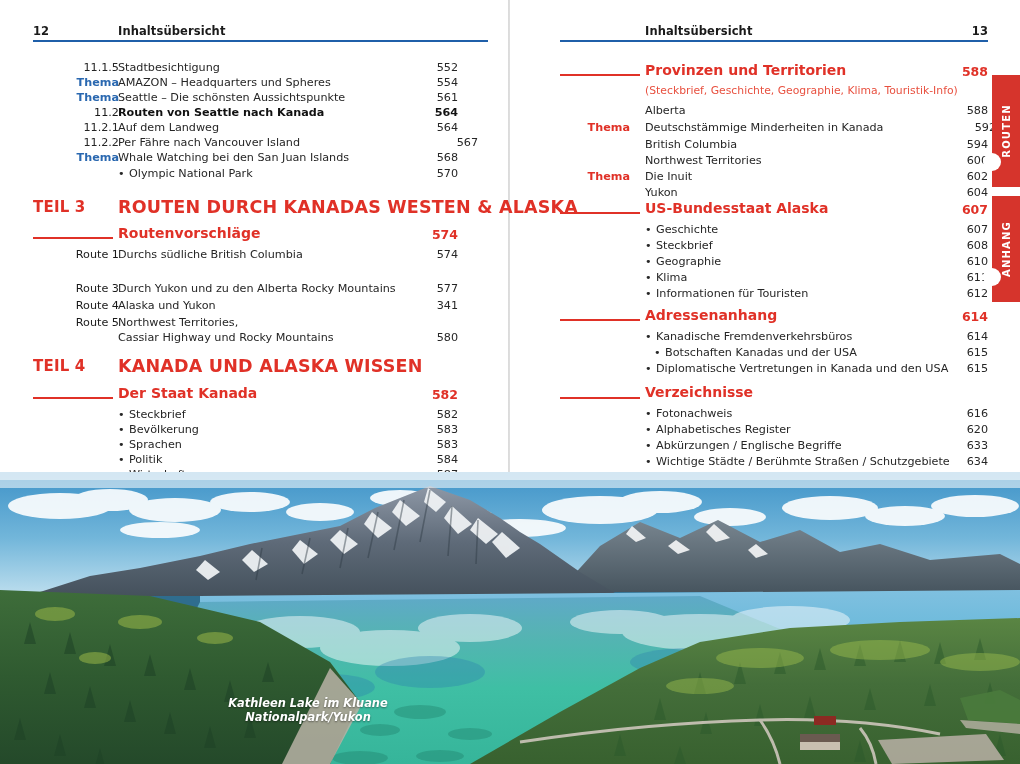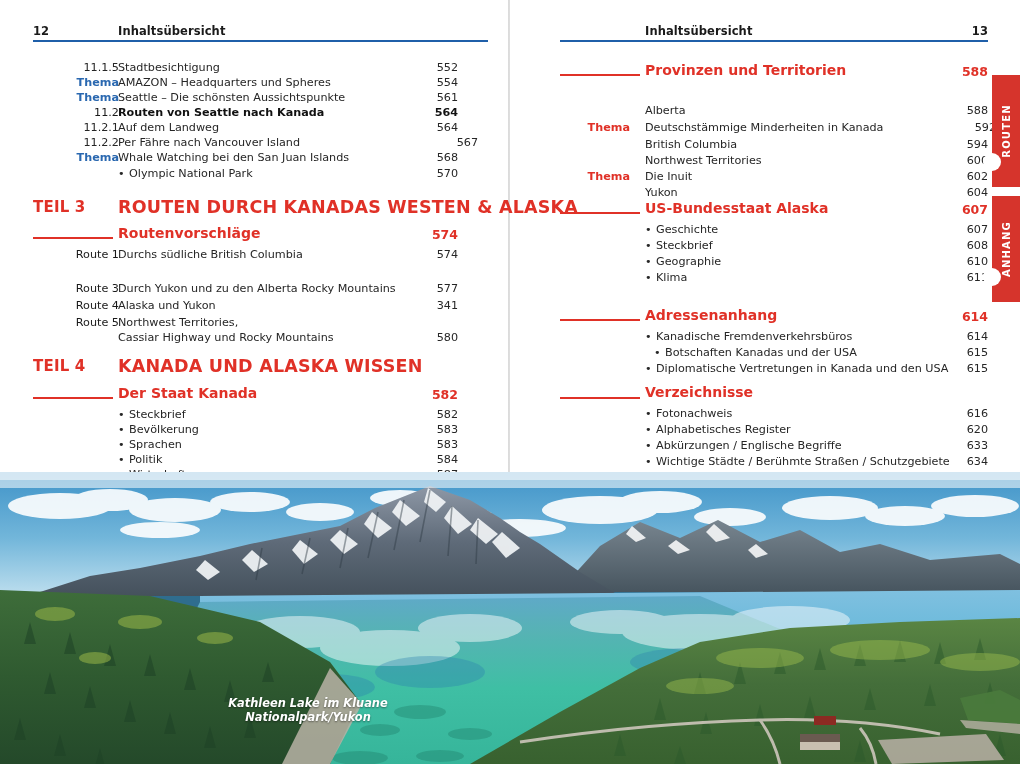--- a/index.html
+++ b/index.html
@@ -288,20 +288,21 @@
     <span class="title" style="left:85px;">Inhaltsübersicht</span>
     <span class="folio" style="left:398px; width:30px; text-align:right;">13</span>
   </div>
   <div class="rule-head" style="left:560px; top:40px; width:428px;"></div>
 
   <div class="rule-sect" style="left:560px; top:74px; width:80px;"></div>
   <div class="sect" style="left:560px; top:62px; width:428px;">
     <span class="stitle" style="left:85px;">Provinzen und Territorien</span>
     <span class="spg" style="left:383px; width:45px;">588</span>
   </div>
+  <div class="subnote" style="left:645px; top:84px;">(Steckbrief, Geschichte, Geographie, Klima, Touristik-Info)</div>
 
   <div class="row" style="left:560px; top:104px; width:428px;">
     <span class="txt" style="left:85px;">Alberta</span>
     <span class="pg" style="left:383px; width:45px;">588</span>
   </div>
   <div class="row" style="left:560px; top:121px; width:428px;">
     <span class="lbl lbl-thema-red" style="width:70px;">Thema</span>
     <span class="txt" style="left:85px;">Deutschstämmige Minderheiten in Kanada</span>
     <span class="pg" style="left:391px; width:45px;">592</span>
   </div>
@@ -337,20 +338,24 @@
     <span class="txt" style="left:85px;"><span class="bullet">•</span><span>Steckbrief</span></span>
     <span class="pg" style="left:383px; width:45px;">608</span>
   </div>
   <div class="row" style="left:560px; top:255px; width:428px;">
     <span class="txt" style="left:85px;"><span class="bullet">•</span><span>Geographie</span></span>
     <span class="pg" style="left:383px; width:45px;">610</span>
   </div>
   <div class="row" style="left:560px; top:271px; width:428px;">
     <span class="txt" style="left:85px;"><span class="bullet">•</span><span>Klima</span></span>
     <span class="pg" style="left:383px; width:45px;">611</span>
+  </div>
+  <div class="row" style="left:560px; top:287px; width:428px;">
+    <span class="txt" style="left:85px;"><span class="bullet">•</span><span>Informationen für Touristen</span></span>
+    <span class="pg" style="left:383px; width:45px;">612</span>
   </div>
 
   <div class="rule-sect" style="left:560px; top:319px; width:80px;"></div>
   <div class="sect" style="left:560px; top:307px; width:428px;">
     <span class="stitle" style="left:85px;">Adressenanhang</span>
     <span class="spg" style="left:383px; width:45px;">614</span>
   </div>
 
   <div class="row" style="left:560px; top:330px; width:428px;">
     <span class="txt" style="left:85px;"><span class="bullet">•</span><span>Kanadische Fremdenverkehrsbüros</span></span>

